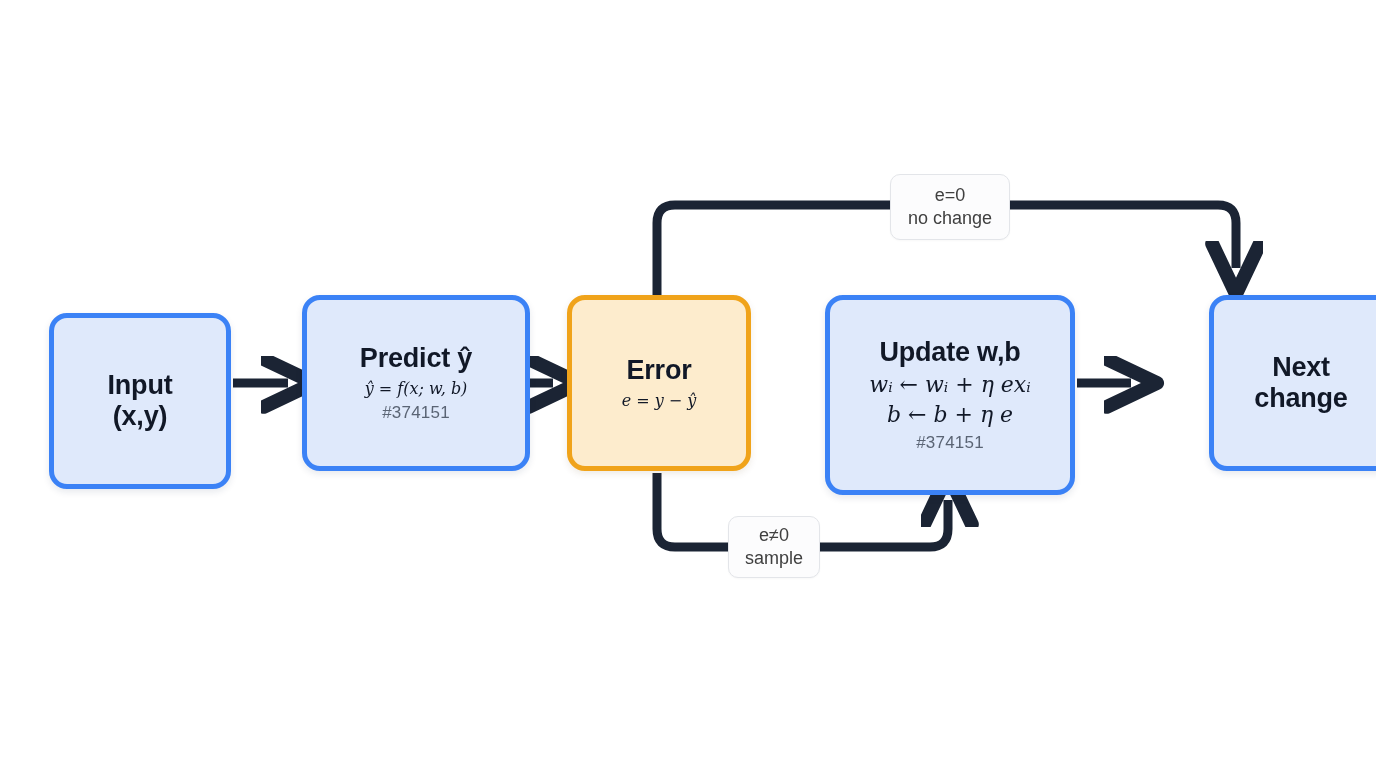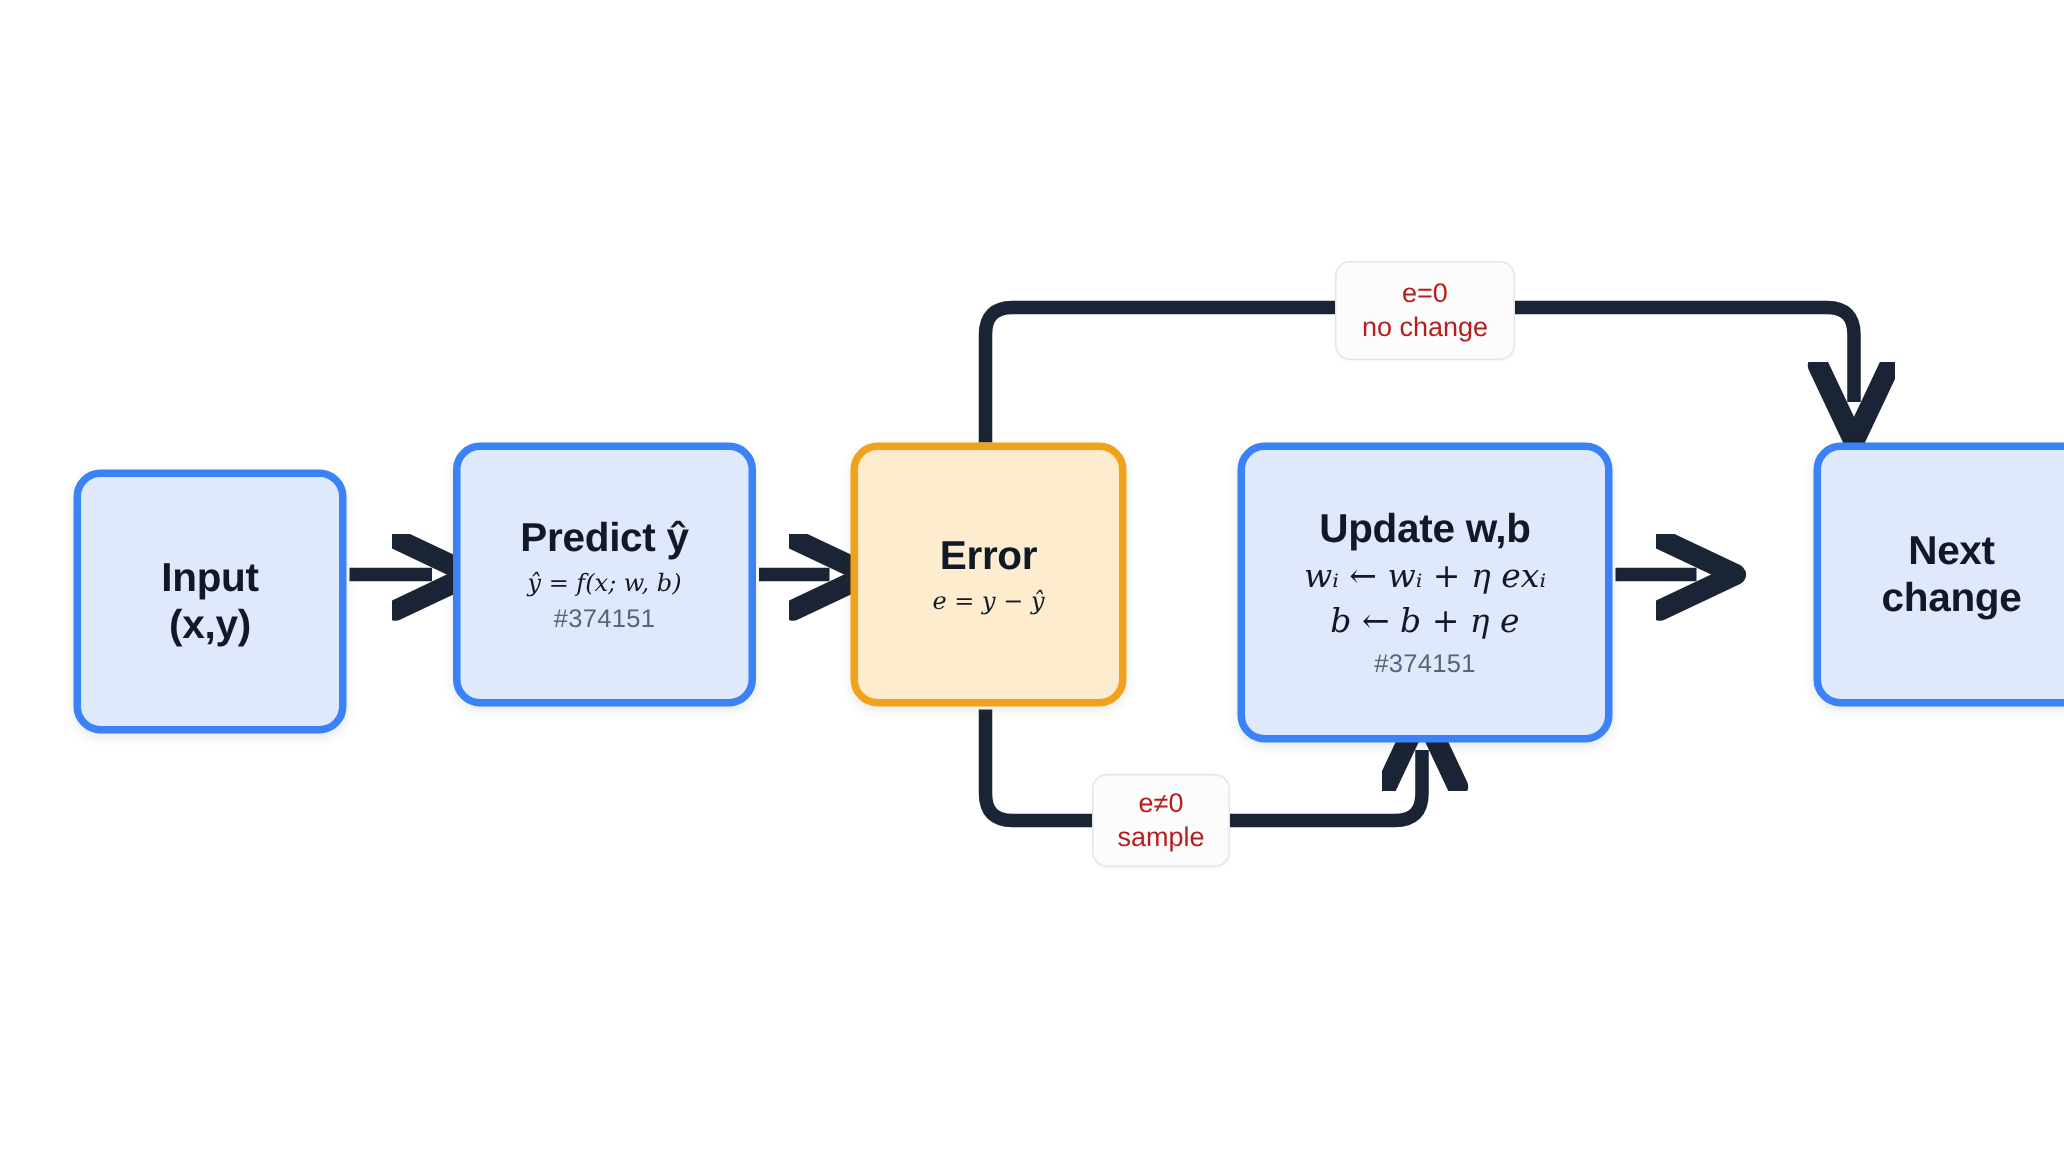--- a/index.html
+++ b/index.html
@@ -74,38 +74,38 @@
   }
   .node-hex {
     font-size: 17px;
     color: #5a6474;
     margin-top: 3px;
     letter-spacing: 0.2px;
   }
 
   
   #node-input      { left: 49px;   top: 295px; width: 182px; height: 176px; margin-top: 18px; }
-  #node-predict    { left: 302px;  top: 295px; width: 202px; height: 176px; }
+  #node-predict    { left: 302px;  top: 295px; width: 228px; height: 176px; }
   #node-error      { left: 567px;  top: 295px; width: 184px; height: 176px; }
   #node-update     { left: 825px;  top: 295px; width: 250px; height: 200px; }
   #node-next       { left: 1209px; top: 295px; width: 184px; height: 176px; text-align: right; }
 
   
   .edge-label {
     position: absolute;
     box-sizing: border-box;
     background: #fcfcfd;
     border: 1.5px solid #e3e5e9;
     border-radius: 10px;
     display: flex;
     flex-direction: column;
     align-items: center;
     justify-content: center;
     font-size: 18px;
-    color: #b91c1c;
+    color: #404040;
     line-height: 1.28;
     z-index: 4;
     box-shadow: 0 1px 2px rgba(0,0,0,0.03);
   }
   #label-nochange { left: 890px; top: 174px; width: 120px; height: 66px; }
   #label-update   { left: 728px; top: 516px; width: 92px;  height: 62px; text-align: right; }
   .edge-label span { display: block; }
 </style>
 </head>
 <body>

